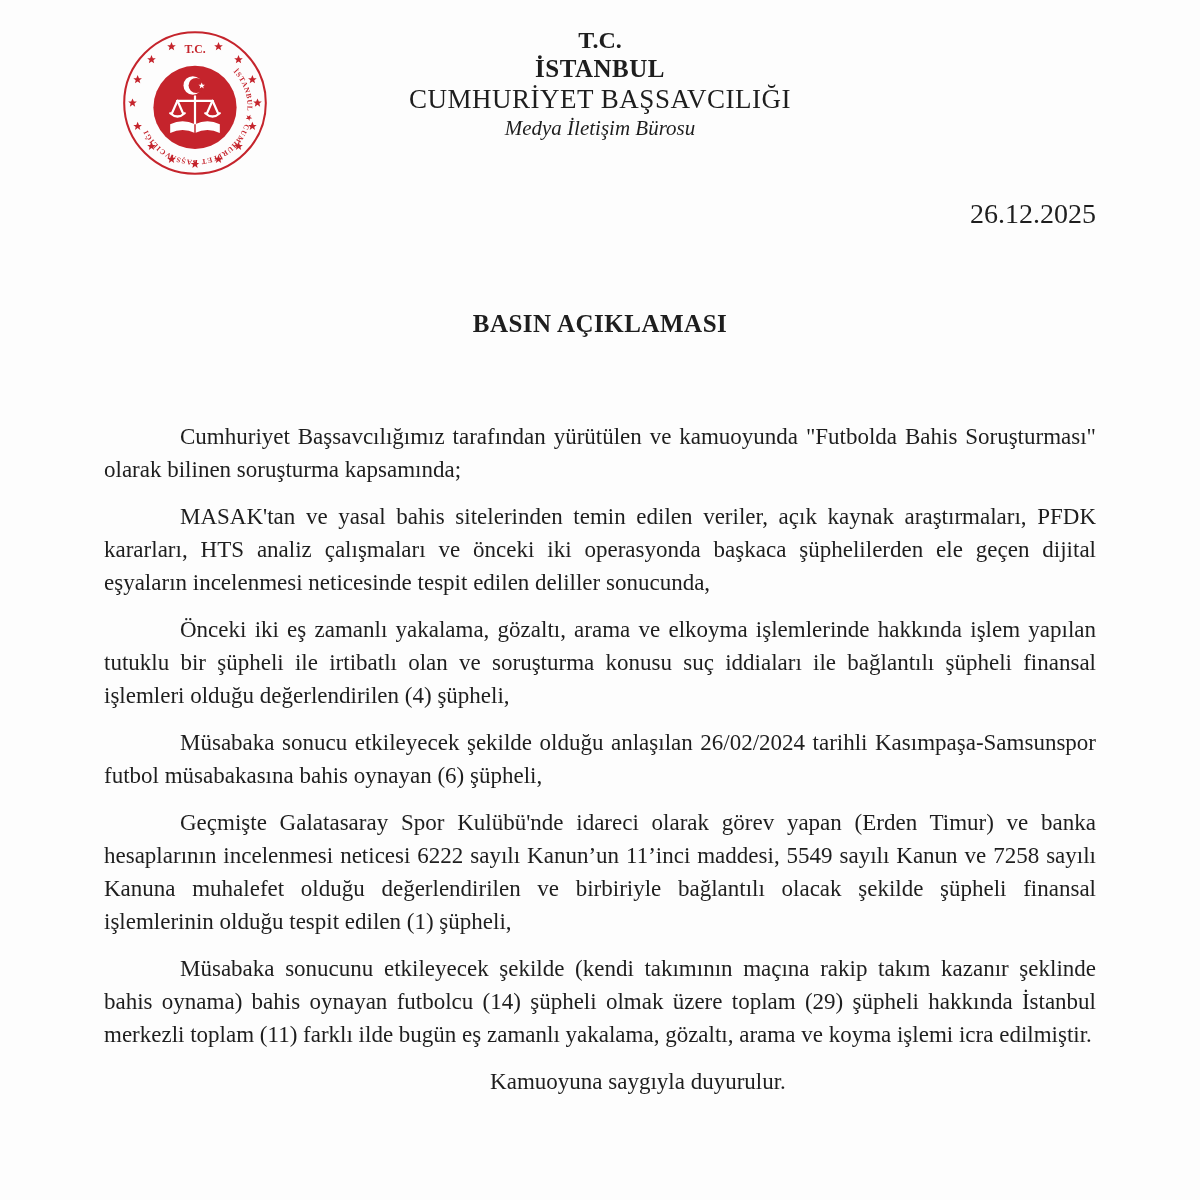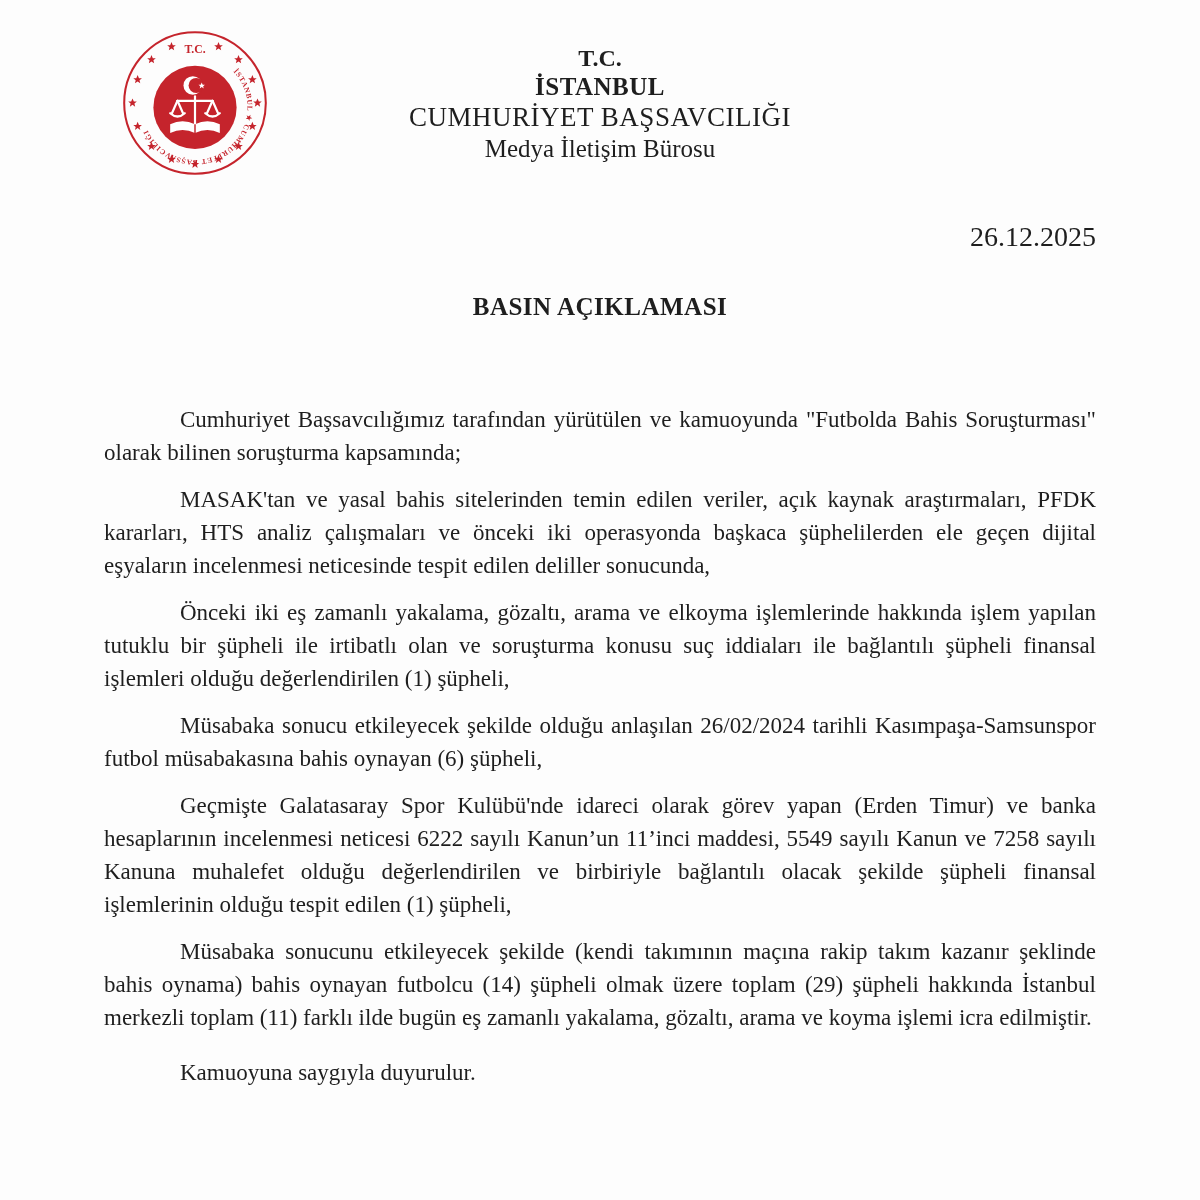--- a/index.html
+++ b/index.html
@@ -12,61 +12,61 @@
     width:1200px;height:1200px;
     background:var(--paper);
     color:var(--ink);
     font-family:"Liberation Serif", serif;
     overflow:hidden;
   }
   .page{
     position:relative;
     width:1200px;height:1200px;
     box-sizing:border-box;
-    padding:34px 104px 0 104px;
+    padding:16px 104px 0 104px;
   }
   .logo{
     position:absolute;
     left:122px;top:30px;
     width:146px;height:146px;
   }
   .letterhead{
     text-align:center;
     padding-top:10px;
     line-height:1.18;
   }
   .lh-tc{font-size:24px;font-weight:bold;}
   .lh-city{font-size:25px;font-weight:bold;letter-spacing:.5px;}
   .lh-office{font-size:27px;font-weight:normal;letter-spacing:.5px;}
-  .lh-bureau{font-size:25px;}
+  .lh-bureau{font-size:21px;font-style:italic;}
   .date-row{
     text-align:right;
     margin-top:58px;
     font-size:28px;
   }
   .doc-title{
     text-align:center;
     font-size:25px;
     font-weight:bold;
     letter-spacing:.5px;
-    margin-top:40px;
+    margin-top:80px;
   }
   .body-text{
     margin-top:82px;
     font-size:23px;
     line-height:33px;
   }
   .body-text p{
     margin:0 0 14px 0;
     text-indent:76px;
     text-align:justify;
   }
   .body-text p.closing{
-    text-align:left;
-    margin-top:22px;
+    text-align:center;
+    margin-top:14px;
   }
   .emblem-red-fill{fill:var(--emblem-red);}
   .emblem-red-stroke{stroke:var(--emblem-red);fill:none;}
   .emblem-white-stroke{stroke:#fff;fill:none;}
   .emblem-ring-text{
     font-family:"Liberation Serif", serif;
     font-size:5px;font-weight:bold;
     fill:var(--emblem-red);
     letter-spacing:.6px;
   }
@@ -145,20 +145,20 @@
     <div class="lh-bureau">Medya İletişim Bürosu</div>
   </div>
 
   <div class="date-row">26.12.2025</div>
 
   <div class="doc-title">BASIN AÇIKLAMASI</div>
 
   <div class="body-text">
     <p>Cumhuriyet Başsavcılığımız tarafından yürütülen ve kamuoyunda "Futbolda Bahis Soruşturması" olarak bilinen soruşturma kapsamında;</p>
     <p>MASAK'tan ve yasal bahis sitelerinden temin edilen veriler, açık kaynak araştırmaları, PFDK kararları, HTS analiz çalışmaları ve önceki iki operasyonda başkaca şüphelilerden ele geçen dijital eşyaların incelenmesi neticesinde tespit edilen deliller sonucunda,</p>
-    <p>Önceki iki eş zamanlı yakalama, gözaltı, arama ve elkoyma işlemlerinde hakkında işlem yapılan tutuklu bir şüpheli ile irtibatlı olan ve soruşturma konusu suç iddiaları ile bağlantılı şüpheli finansal işlemleri olduğu değerlendirilen (1) şüpheli,</p>
+    <p>Önceki iki eş zamanlı yakalama, gözaltı, arama ve elkoyma işlemlerinde hakkında işlem yapılan tutuklu bir şüpheli ile irtibatlı olan ve soruşturma konusu suç iddiaları ile bağlantılı şüpheli finansal işlemleri olduğu değerlendirilen (4) şüpheli,</p>
     <p>Müsabaka sonucu etkileyecek şekilde olduğu anlaşılan 26/02/2024 tarihli Kasımpaşa-Samsunspor futbol müsabakasına bahis oynayan (6) şüpheli,</p>
     <p>Geçmişte Galatasaray Spor Kulübü'nde idareci olarak görev yapan (Erden Timur) ve banka hesaplarının incelenmesi neticesi 6222 sayılı Kanun’un 11’inci maddesi, 5549 sayılı Kanun ve 7258 sayılı Kanuna muhalefet olduğu değerlendirilen ve birbiriyle bağlantılı olacak şekilde şüpheli finansal işlemlerinin olduğu tespit edilen (1) şüpheli,</p>
     <p>Müsabaka sonucunu etkileyecek şekilde (kendi takımının maçına rakip takım kazanır şeklinde bahis oynama) bahis oynayan futbolcu (14) şüpheli olmak üzere toplam (29) şüpheli hakkında İstanbul merkezli toplam (11) farklı ilde bugün eş zamanlı yakalama, gözaltı, arama ve koyma işlemi icra edilmiştir.</p>
     <p class="closing">Kamuoyuna saygıyla duyurulur.</p>
   </div>
 
 </div>
 
 </body></html>

